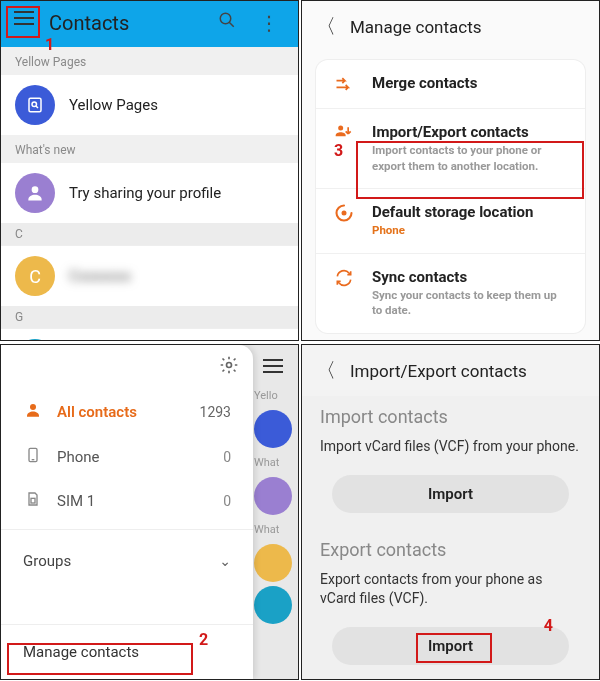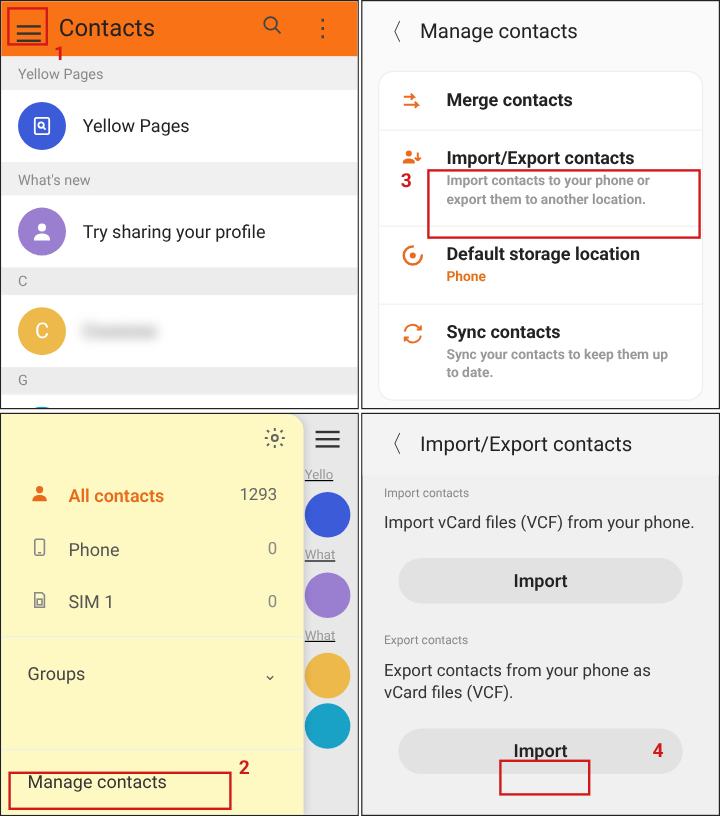--- a/index.html
+++ b/index.html
@@ -21,23 +21,23 @@
   }
   .panel {
     border: 1px solid #222;
     background: #fafafa;
     position: relative;
     overflow: hidden;
   }
 
   
   .p1-header {
-    display:flex; align-items:flex-end; gap:12px;
+    display:flex; align-items:flex-start; gap:12px;
     padding: 10px 14px 12px 10px;
-    background:#f97316;
+    background:#0ea5e9;
   }
   .hamburger { width:26px; display:flex; flex-direction:column; gap:4px;
     align-items:center; justify-content:center; cursor:pointer;}
   .hamburger span{ display:block; width:20px; height:2px; background:#333;}
   .p1-title { font-size:20px; color:#222; flex:1;}
   .iconbtn { width:30px; text-align:center; font-size:18px; color:#444; cursor:pointer;}
   .dots { font-size:20px; letter-spacing:0;}
   .section-label { font-size:12px; color:#8a8a8a; padding:8px 14px 6px; background:#f0f0f0;}
   .row { display:flex; align-items:center; gap:14px; padding:10px 14px; background:#fff;}
   .divider-thin{border-top:1px solid #eee;}
@@ -62,43 +62,43 @@
   .card-item{ display:flex; gap:16px; padding:14px 16px; border-bottom:1px solid #f0f0f0;}
   .card-item:last-child{border-bottom:none;}
   .ci-icon{ width:24px; flex:none; color:#ea6b1f; font-size:18px; display:flex; align-items:flex-start; justify-content:center;}
   .ci-body{ flex:1;}
   .ci-title{ font-size:15px; color:#222; margin-bottom:2px;}
   .ci-sub{ font-size:11.5px; color:#999; line-height:1.35;}
   .ci-sub.orange{ color:#e4721a; }
 
   
   .p3-wrap{ position:relative; width:100%; height:100%; background:#e8e8e8;}
-  .p3-bg{ position:absolute; right:0; top:0; bottom:16px; width:50px; overflow:hidden;text-decoration:underline;}
+  .p3-bg{ position:absolute; right:0; top:0; bottom:16px; width:50px; overflow:hidden;}
   .p3-bg .hamburger{ margin:14px auto 12px;}
   .bg-lbl{ font-size:11px; color:#999; padding:4px 6px;}
   .bg-av{ width:38px; height:38px; border-radius:50%; margin:4px 6px;}
   .drawer{ position:absolute; left:0; top:0; bottom:0; width:calc(100% - 45px);
-    background:#fef9c3; border-top-right-radius:14px; box-shadow:2px 0 6px rgba(0,0,0,0.12);
+    background:#ffffff; border-top-right-radius:14px; box-shadow:2px 0 6px rgba(0,0,0,0.12);
     display:flex; flex-direction:column;}
   .drawer-top{ display:flex; justify-content:flex-end; padding:10px 14px;}
   .gear{ font-size:18px; color:#666; cursor:pointer;}
   .d-item{ display:flex; align-items:center; gap:14px; padding:12px 22px; font-size:15px;}
   .d-item .icn{ width:20px; text-align:center; color:#888; font-size:16px;}
   .d-item.active .icn, .d-item.active .lbl{ color:#e76b1a; font-weight:600;}
   .d-item .lbl{ flex:1; color:#555;}
   .d-item .cnt{ color:#888; font-size:14px;}
   .d-item.active .cnt{ color:#666;}
   .d-sep{ height:1px; background:#eee; margin:6px 0;}
   .groups-row{ display:flex; align-items:center; padding:16px 22px; font-size:15px; color:#444;gap:20px;}
   .chev{ font-size:14px; color:#666;}
   .manage-row{ padding:18px 22px 18px; font-size:15px; color:#333; border-top:1px solid #eee;}
 
   
   .p4-header{ display:flex; align-items:center; gap:14px; padding:12px 14px; background:#f3f3f3;}
-  .sect-lbl{ font-size:10px; color:#888; padding:10px 18px 6px;}
+  .sect-lbl{ font-size:18px; color:#888; padding:10px 18px 6px;}
   .sect-txt{ font-size:14px; color:#333; padding:4px 18px 14px; line-height:1.4;}
   .pillbtn{ display:block; width:80%; margin:4px auto 16px; padding:10px 0;
     text-align:center; background:#e2e2e2; border-radius:22px; font-size:15px; font-weight:600; color:#222; cursor:pointer;}
 </style>
 </head>
 <body>
 
 <div class="grid">
 
   <div class="panel" style="height:341px">

